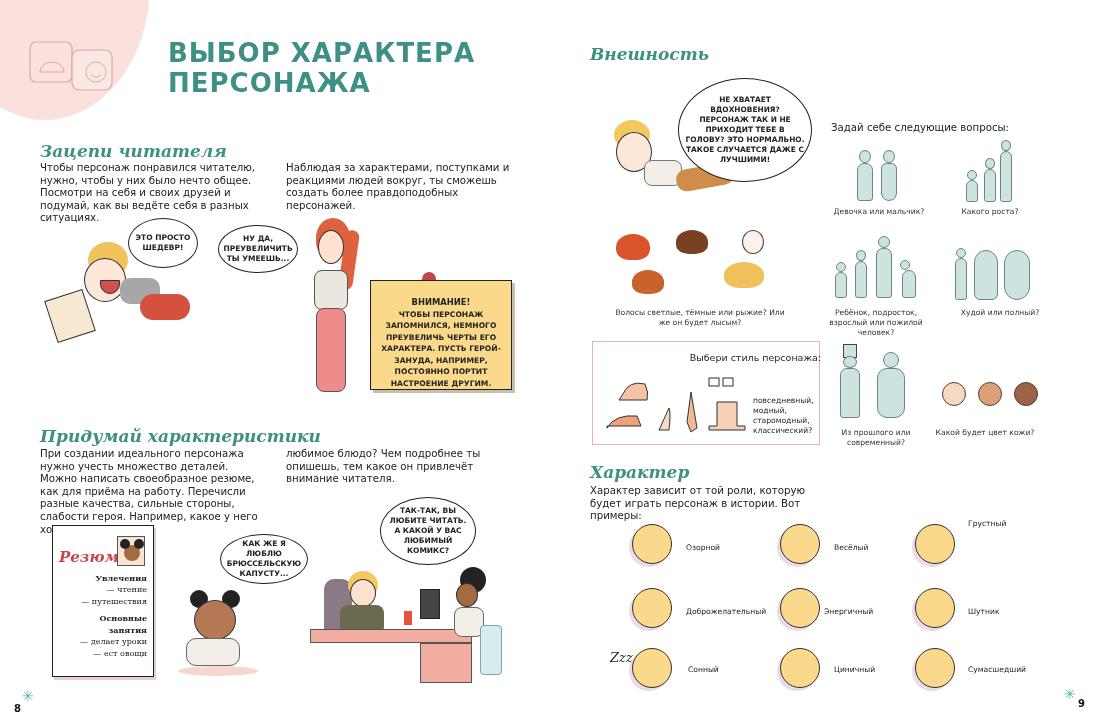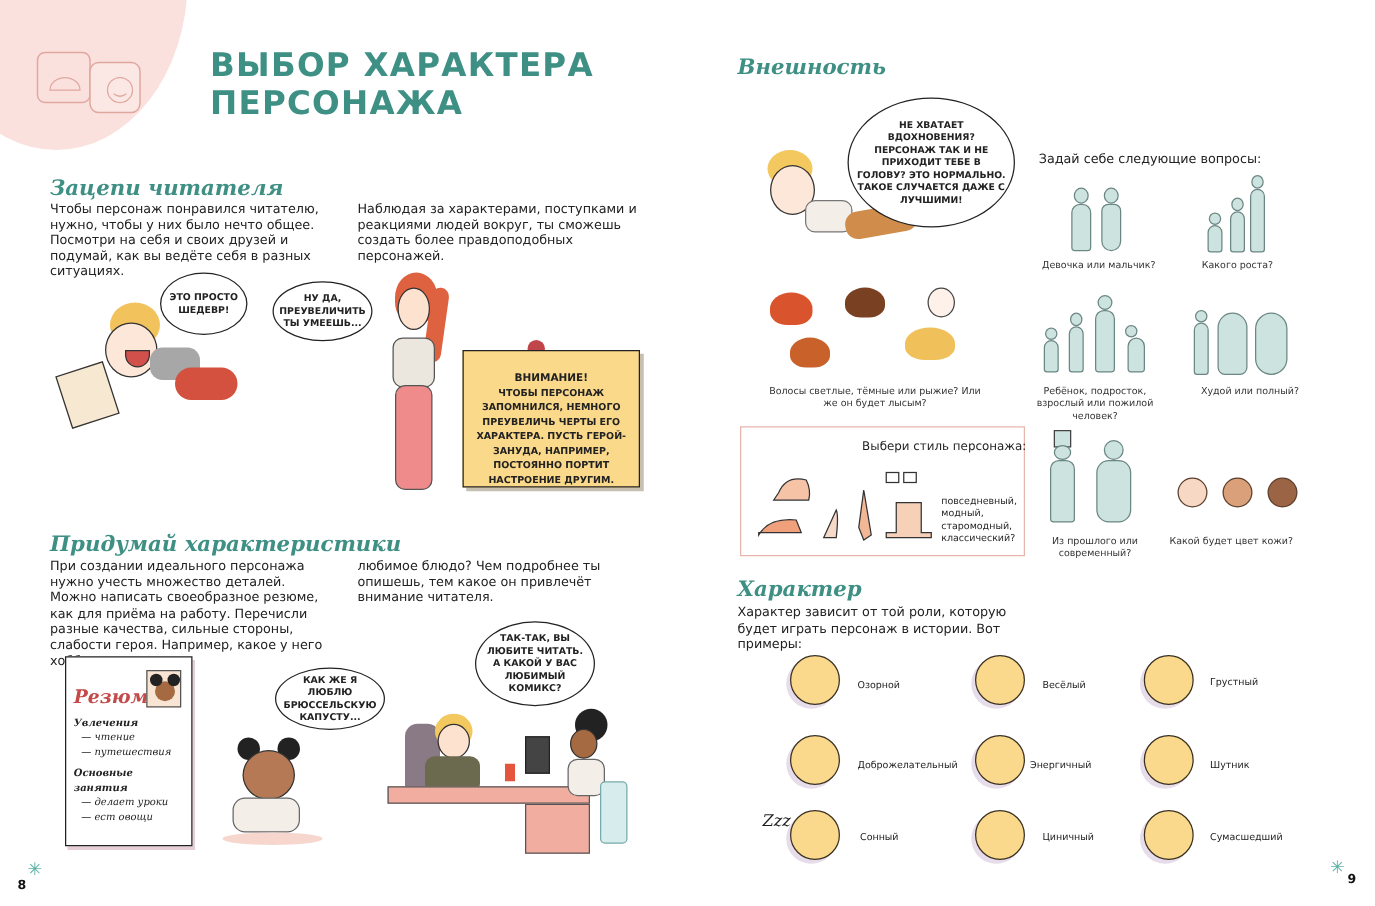--- a/index.html
+++ b/index.html
@@ -19,21 +19,21 @@
   .cap { position: absolute; font-size: 7.6px; line-height: 10px; color: #333; text-align: center; }
   .silhouette { position: absolute; background: #cde3e0; border: 1px solid #6b8783; border-radius: 7px 7px 3px 3px; }
   .sil-head { position: absolute; background: #cde3e0; border: 1px solid #6b8783; border-radius: 50%; }
   .hair { position: absolute; border-radius: 50% 50% 40% 40%; }
   .style-box { position: absolute; left: 592px; top: 341px; width: 228px; height: 104px; border: 1.5px solid #e8b5ac; background: #fff; }
   .face { position: absolute; width: 40px; height: 40px; border-radius: 50%; background: #fad98c; border: 1.5px solid #3a3020; box-shadow: -3px 3px 0 #e6dcea; }
   .face-label { position: absolute; font-size: 7.6px; color: #222; }
   .skin { position: absolute; width: 24px; height: 24px; border-radius: 50%; border: 1px solid #5a3d2a; }
   .resume { position: absolute; left: 52px; top: 525px; width: 102px; height: 152px; background: #fff; border: 1.5px solid #222; box-shadow: 2px 3px 0 #e6cfd4; padding: 8px 6px; }
   .resume-title { font-family: "DejaVu Serif", serif; font-style: italic; font-weight: bold; font-size: 15px; color: #c44a4a; }
-  .resume-line { font-family: "DejaVu Serif", serif; font-style: italic; font-size: 8px; line-height: 12px; color: #222; }
+  .resume-line { font-family: "DejaVu Serif", serif; font-size: 8px; line-height: 12px; color: #222; text-align: right; }
   .pgnum { position: absolute; font-size: 10px; font-weight: bold; color: #111; }
   .spark { position: absolute; font-size: 14px; color: #5bb2a6; }
 </style>
 </head>
 <body>
 
 <div class="page page-left">
   <div class="circle-deco"></div>
 
   <svg class="abs" style="left:26px;top:30px" width="98" height="70">
@@ -216,21 +216,21 @@
 
   <div class="h2" style="left:40px;top:462px">Характер</div>
   <div class="body-text" style="left:40px;top:485px;width:220px">Характер зависит от той роли, которую будет играть персонаж в истории. Вот примеры:</div>
 
   <div>
     <div class="face" style="left:82px;top:524px"></div>
     <div class="face-label" style="left:136px;top:543px">Озорной</div>
     <div class="face" style="left:230px;top:524px"></div>
     <div class="face-label" style="left:284px;top:543px">Весёлый</div>
     <div class="face" style="left:365px;top:524px"></div>
-    <div class="face-label" style="left:418px;top:541px">Грустный</div>
+    <div class="face-label" style="left:418px;top:519px">Грустный</div>
 
     <div class="face" style="left:82px;top:588px"></div>
     <div class="face-label" style="left:136px;top:607px">Доброжелательный</div>
     <div class="face" style="left:230px;top:588px"></div>
     <div class="face-label" style="left:274px;top:607px">Энергичный</div>
     <div class="face" style="left:365px;top:588px"></div>
     <div class="face-label" style="left:418px;top:607px">Шутник</div>
 
     <div class="abs" style="left:60px;top:650px;font-family:'DejaVu Serif',serif;font-style:italic;font-size:13px">Zzz</div>
     <div class="face" style="left:82px;top:648px"></div>

